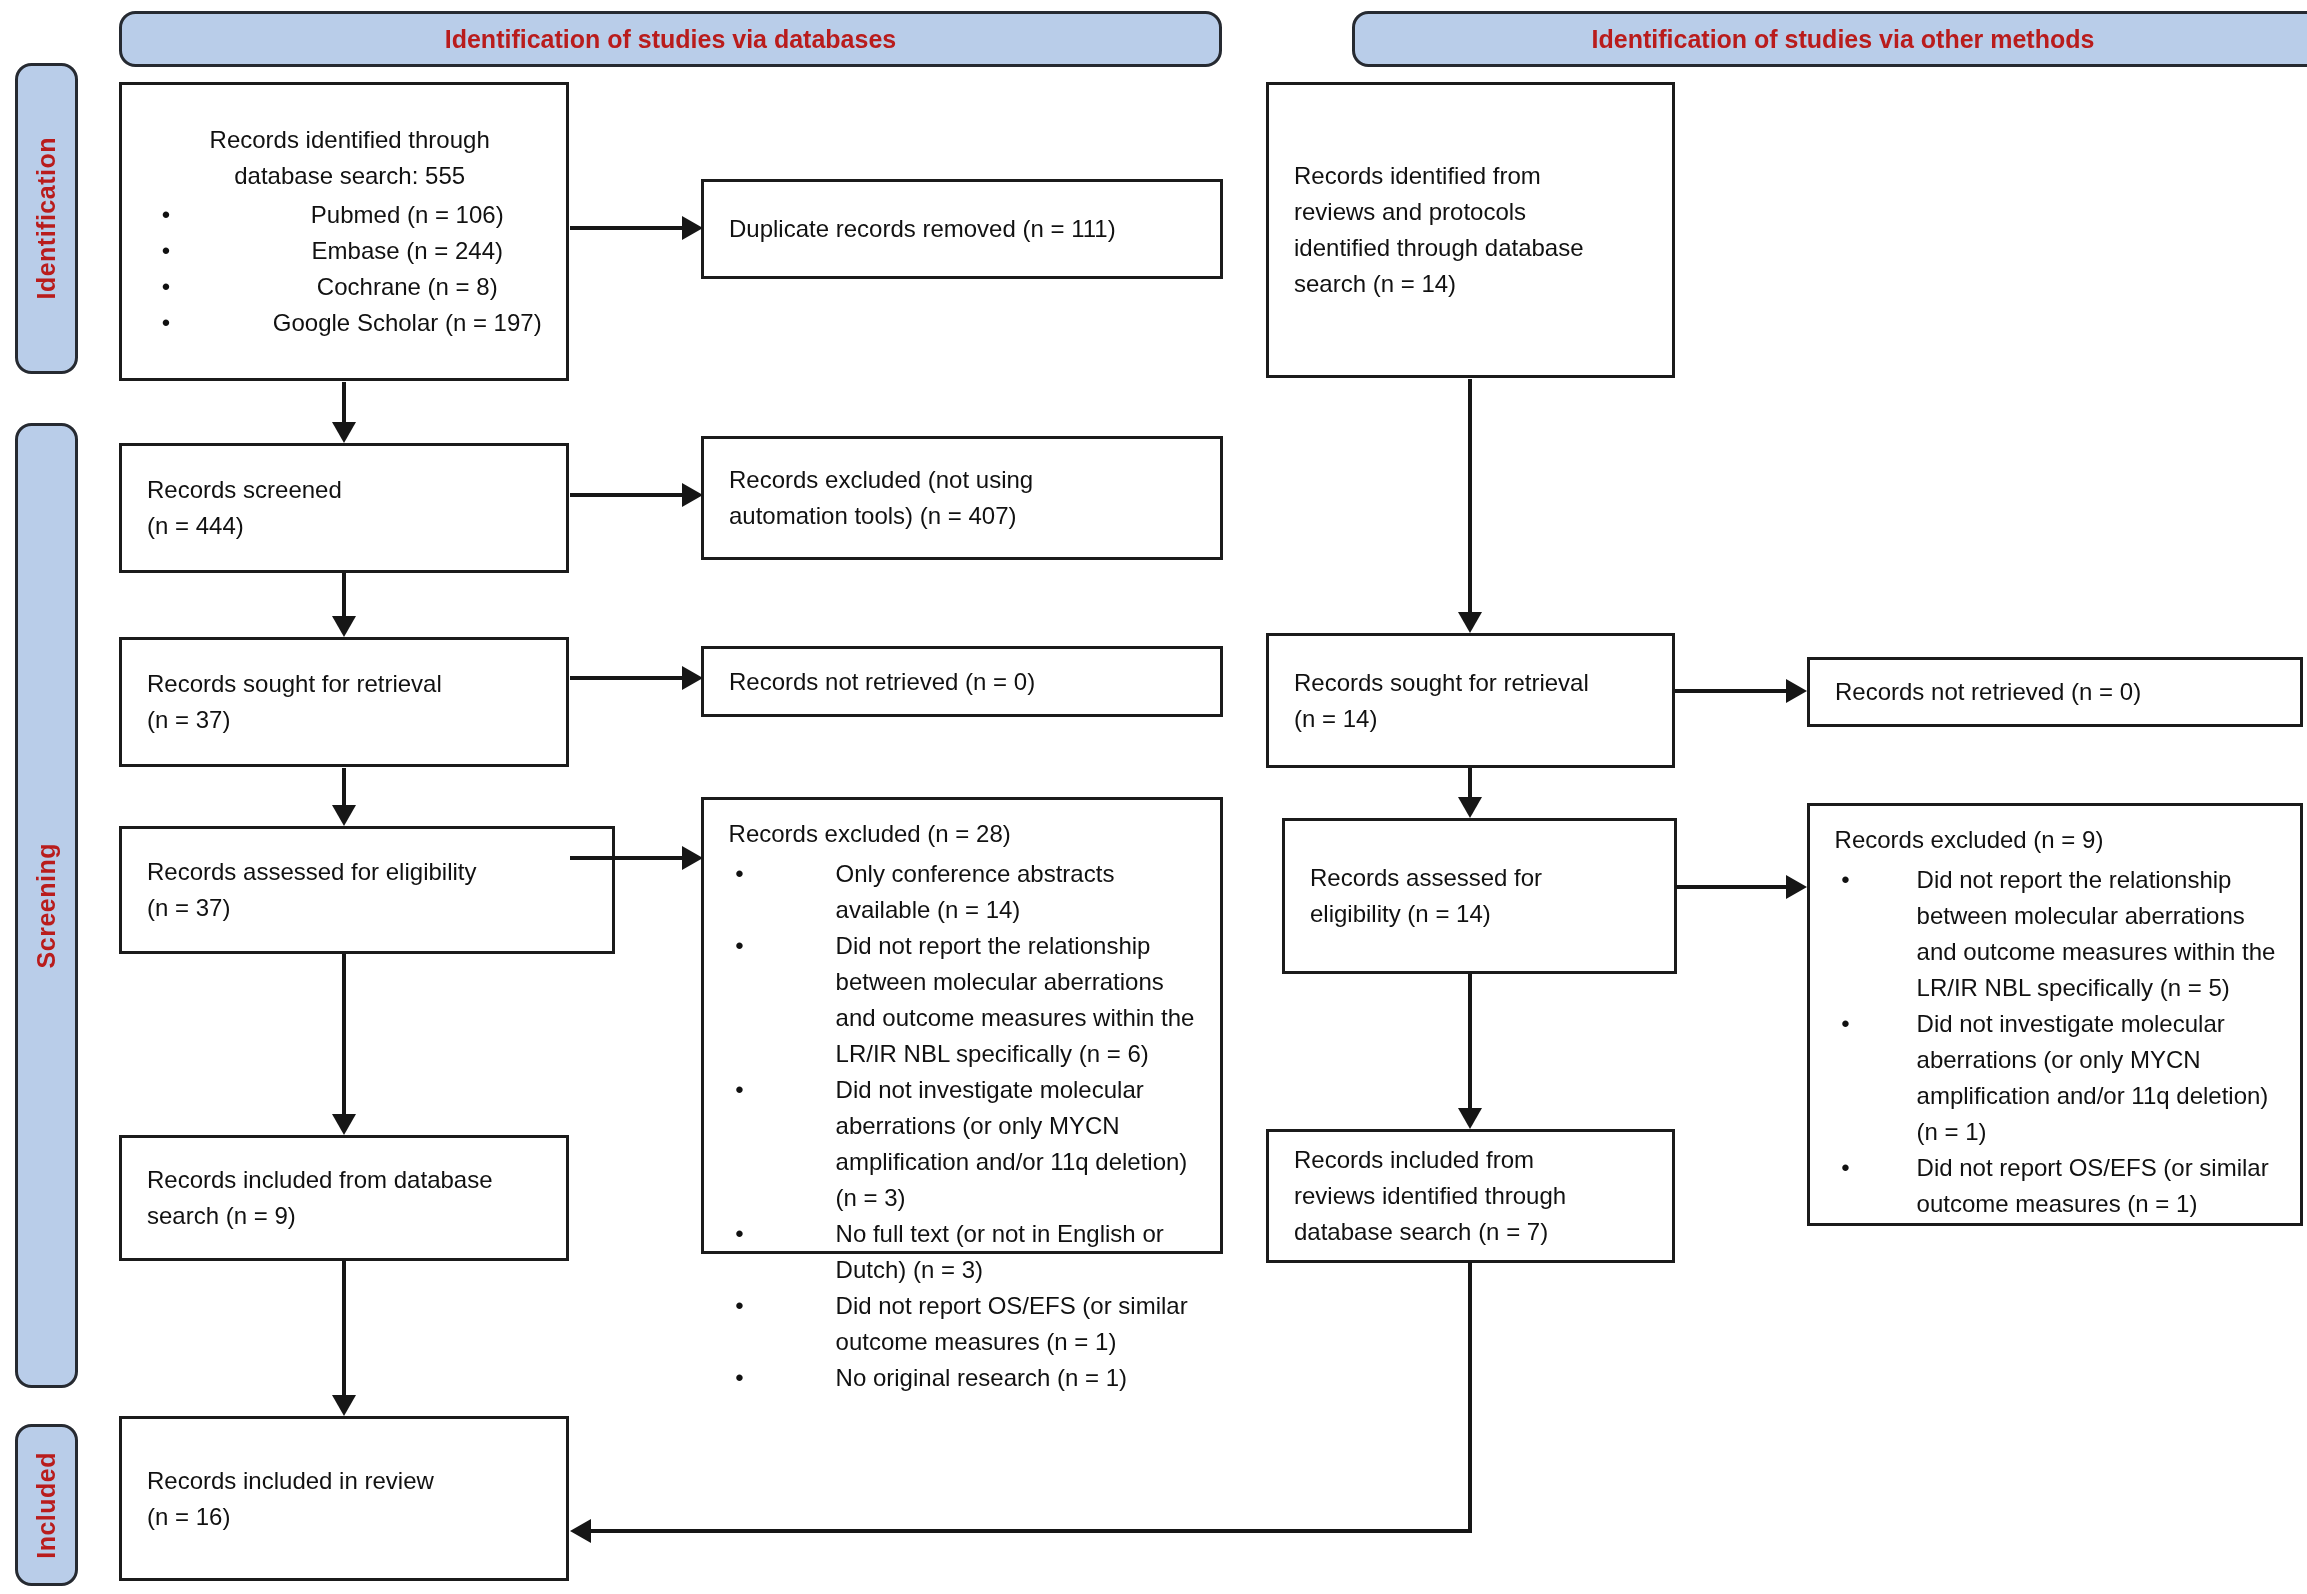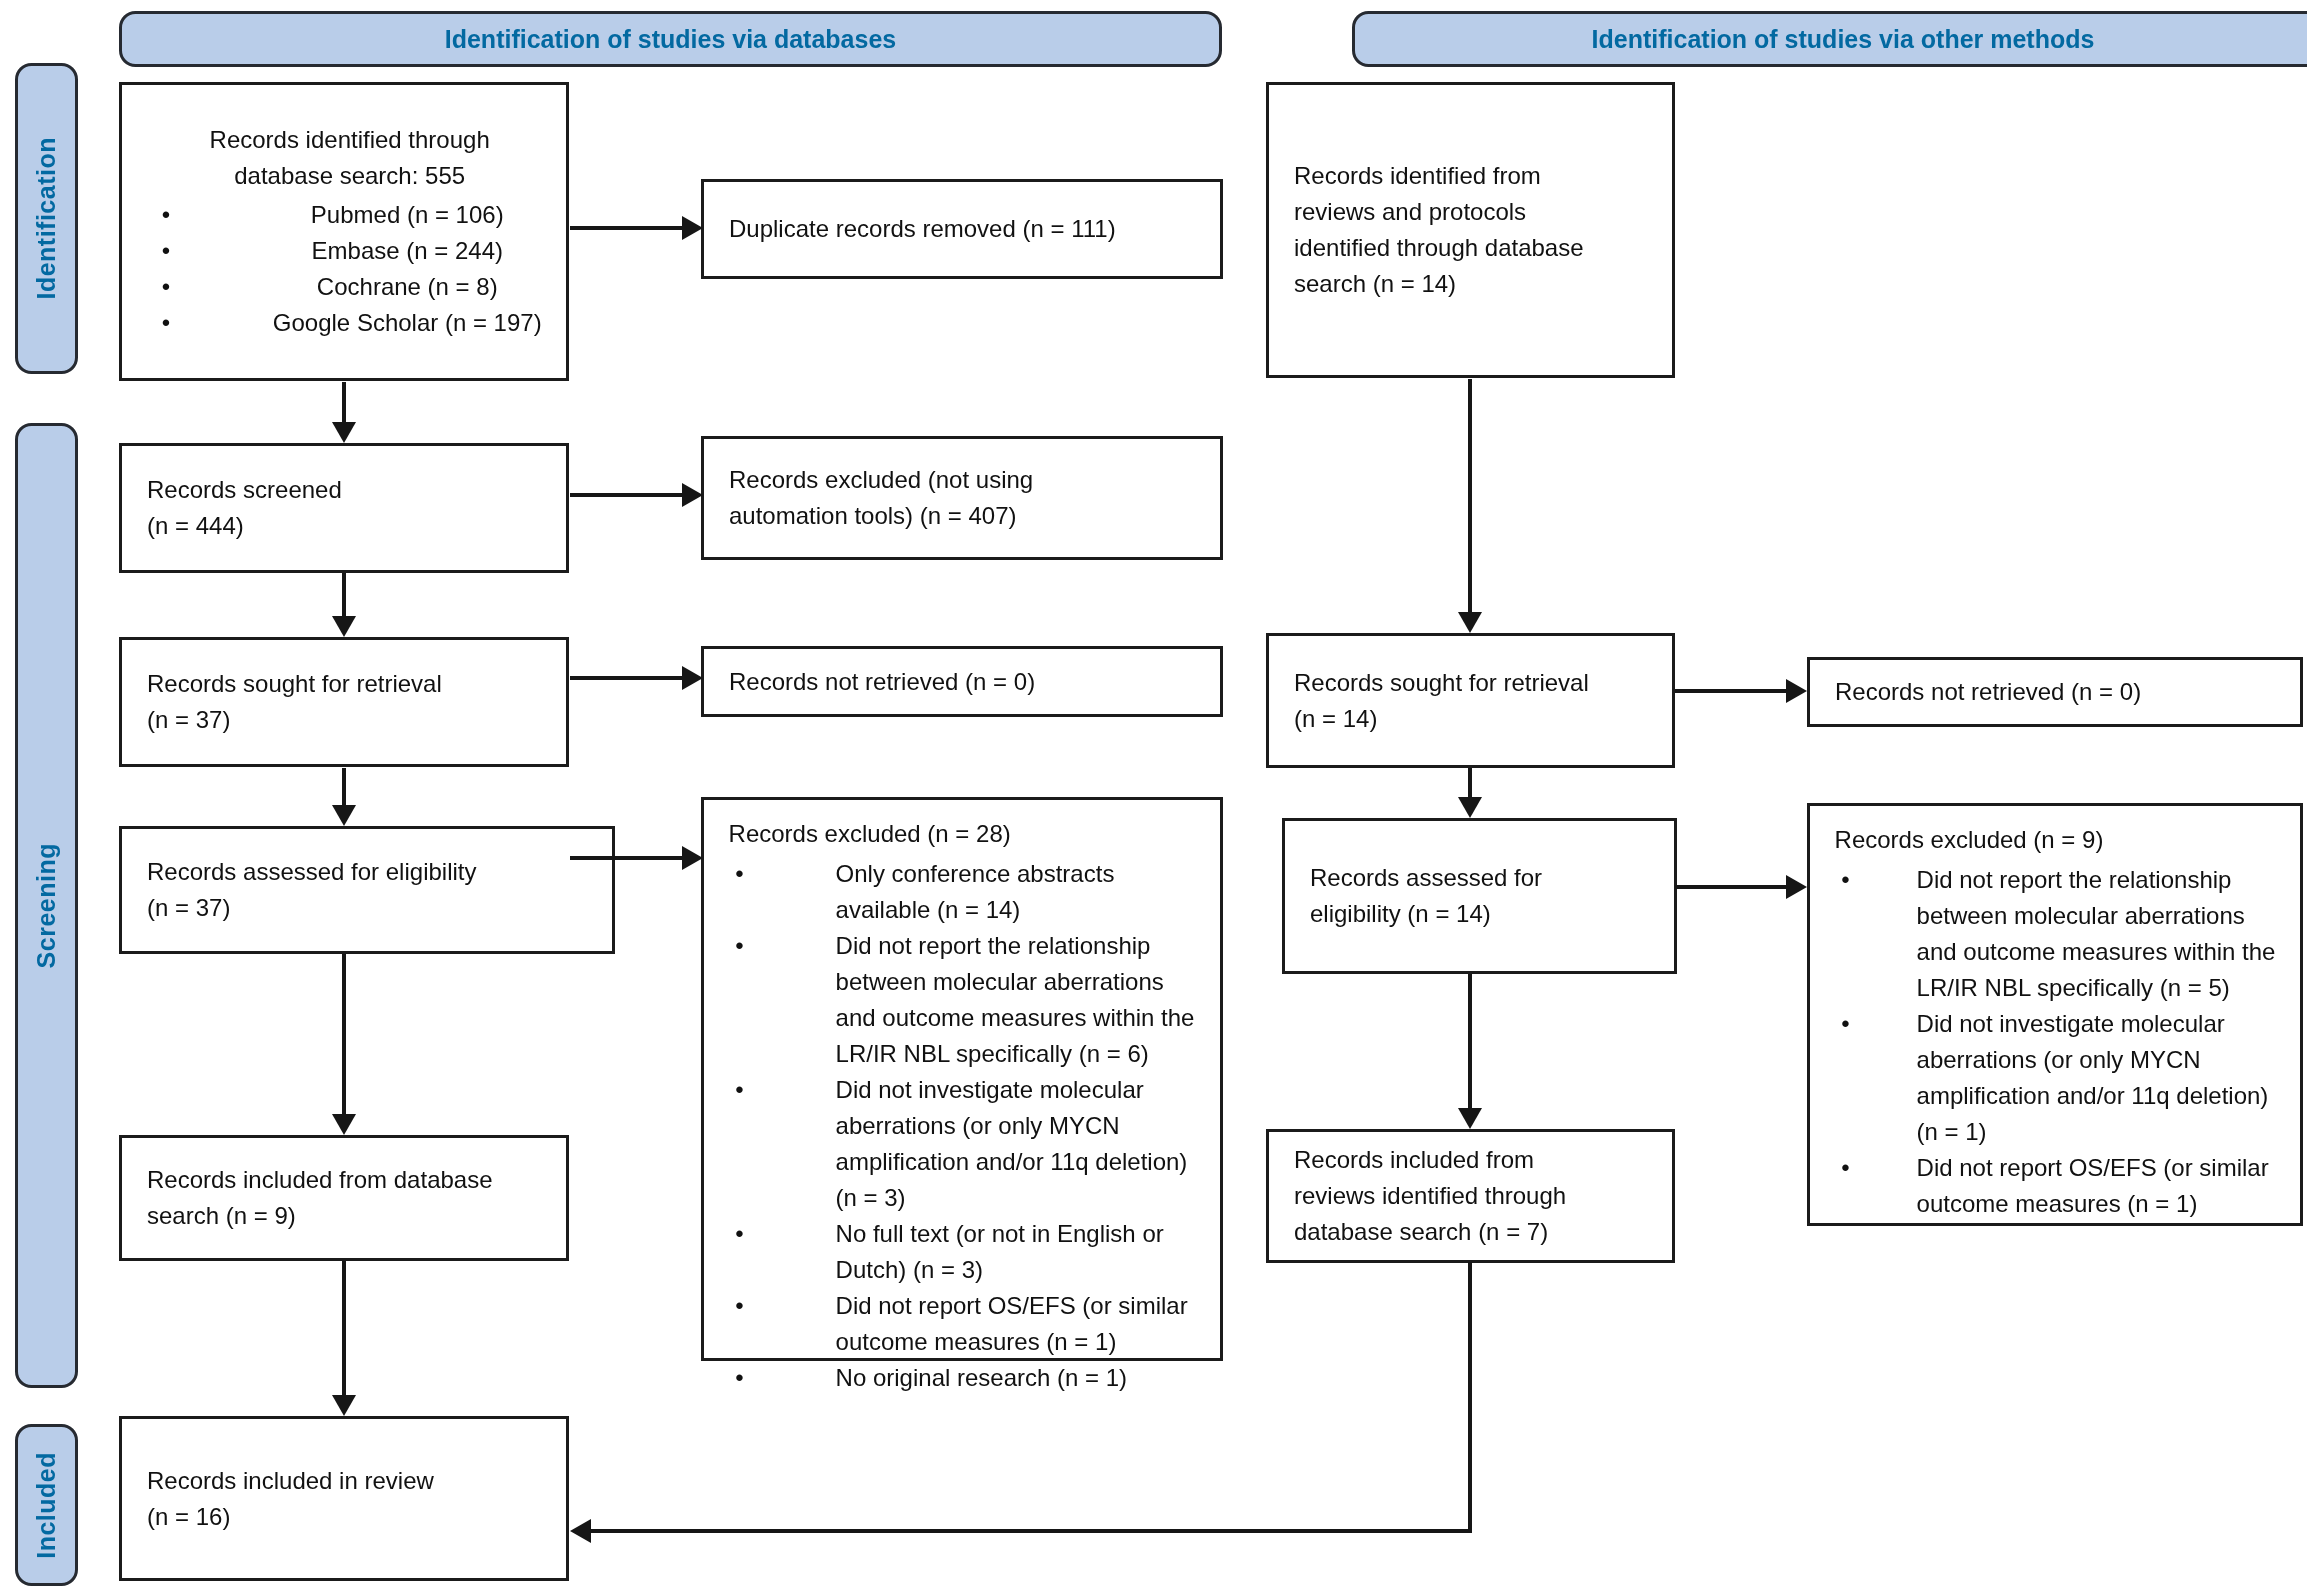--- a/index.html
+++ b/index.html
@@ -10,21 +10,21 @@
     font-family:"Liberation Sans","DejaVu Sans",sans-serif;
     color:#111;
   }
   .band{
     position:absolute;
     background:#b9cde9;
     border:3.8px solid #262a31;
     border-radius:16.4px;
     box-sizing:border-box;
     display:flex;align-items:center;justify-content:center;
-    font-weight:bold;font-size:25px;color:#0369a1;
+    font-weight:bold;font-size:25px;color:#b91c1c;
   }
   .band.vertical span{
     writing-mode:vertical-rl;
     transform:rotate(180deg);
     letter-spacing:0.5px;
     white-space:nowrap;
   }
   .fbox{
     position:absolute;
     background:#ffffff;
@@ -114,21 +114,21 @@
 
   <div class="fbox" style="left:701px;top:646px;width:522px;height:71px;">
     <div class="box-text">Records not retrieved (n = 0)</div>
   </div>
 
   <div class="fbox" style="left:119px;top:826px;width:496px;height:128px;">
     <div class="box-text">Records assessed for eligibility
 (n = 37)</div>
   </div>
 
-  <div class="fbox top-align" style="left:701px;top:797px;width:522px;height:564px;padding-left:16.4px;">
+  <div class="fbox top-align" style="left:701px;top:797px;width:522px;height:457px;padding-left:16.4px;">
     <div class="box-text" style="margin-left:8.2px;">Records excluded (n = 28)</div>
     <ul>
         <li>Only conference abstracts available (n = 14)</li>
         <li>Did not report the relationship between molecular aberrations and outcome measures within the LR/IR NBL specifically (n = 6)</li>
         <li>Did not investigate molecular aberrations (or only MYCN amplification and/or 11q deletion) (n = 3)</li>
         <li>No full text (or not in English or Dutch) (n = 3)</li>
         <li>Did not report OS/EFS (or similar outcome measures (n = 1)</li>
         <li>No original research (n = 1)</li>
       </ul>
   </div>

